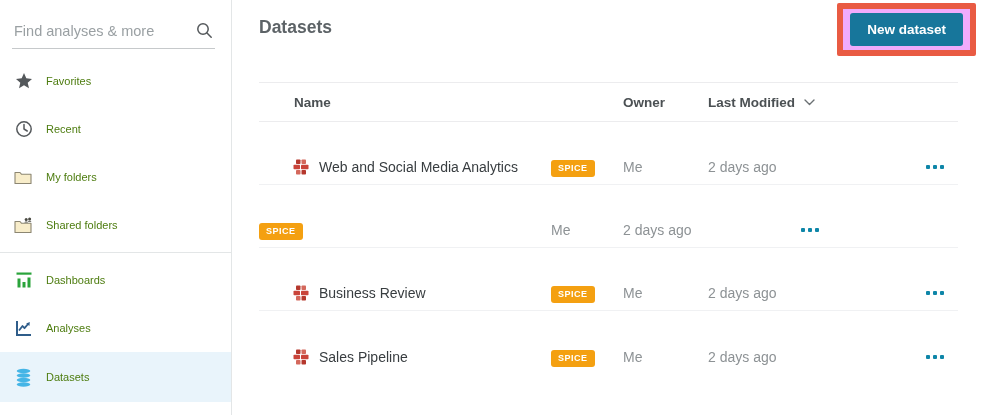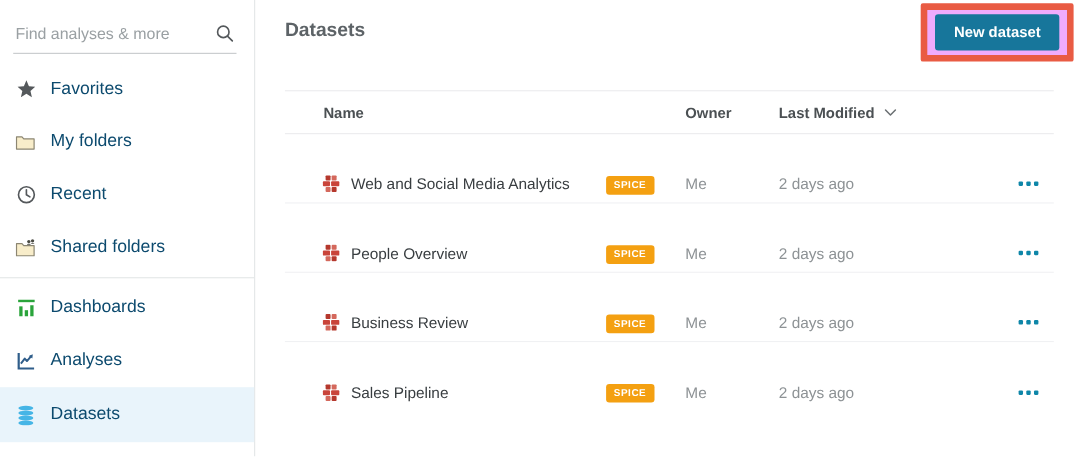--- a/index.html
+++ b/index.html
@@ -8,21 +8,21 @@
   .app { position:relative; width:982px; height:415px; background:#fff; }
 
   
   .sidebar { position:absolute; left:0; top:0; width:232px; height:100%; background:#fff; border-right:1px solid var(--divider); }
   .search-wrap { position:relative; margin:20px 16px 8px 12px; }
   .search-input { width:100%; border:none; outline:none; border-bottom:1px solid #c6c9cb; padding:3px 26px 9px 2px; font-size:14.5px; color:#3c4043; font-family:inherit; background:transparent; }
   .search-input::placeholder { color:#9aa0a3; }
   .search-icon { position:absolute; right:2px; top:2px; }
   .nav { margin-top:4px; }
   .nav-item { height:48px; display:flex; align-items:center; gap:13px; padding-left:14px; cursor:pointer; }
-  .nav-item .label { font-size:16px; color:#0c4a6e;text-align:right; }
+  .nav-item .label { font-size:11px; color:#4d7c0f;text-align:right; }
   .nav-item.active { background:var(--active-bg); height:50px; }
   .nav-divider { height:1px; background:var(--divider); margin:3px 0; }
   .icon-box { width:19px; height:19px; display:flex; align-items:center; justify-content:center; }
 
   
   .main { position:absolute; left:233px; top:0; right:0; bottom:0; }
   .page-title { position:absolute; left:26px; top:17px; font-size:17.5px; font-weight:700; color:#5d6367; }
   .annotation { position:absolute; top:3px; right:6px; border:6px solid var(--annotation); padding:4px 7px; border-radius:2px; background:#f0abfc; }
   .new-dataset-btn { background:var(--accent); color:#fff; border:none; border-radius:3px; font-weight:700; font-size:13.5px; padding:9px 17px; font-family:inherit; cursor:pointer; }
 
@@ -64,35 +64,35 @@
         <span class="icon-box">
           <svg width="18" height="18" viewBox="0 0 18 18">
               <polygon points="9,1 11.3,6.3 17,6.9 12.7,10.7 14,16.3 9,13.3 4,16.3 5.3,10.7 1,6.9 6.7,6.3" fill="#54585b"></polygon>
             </svg>
         </span>
         <span class="label">Favorites</span>
       </div>
 
       <div class="nav-item">
         <span class="icon-box">
+          <svg width="18" height="18" viewBox="0 0 18 18">
+              <circle cx="9" cy="9" r="7.2" fill="none" stroke="#54585b" stroke-width="1.5"></circle>
+              <polyline points="9,4.5 9,9 12.2,11" fill="none" stroke="#54585b" stroke-width="1.5" stroke-linecap="round" stroke-linejoin="round"></polyline>
+            </svg>
+        </span>
+        <span class="label">Recent</span>
+      </div>
+
+      <div class="nav-item">
+        <span class="icon-box">
           <svg width="19" height="16" viewBox="0 0 19 16">
               <path d="M1 3.5 h5 l1.6 1.8 h9.4 v9.2 h-16 z" fill="#f8edca" stroke="#8c8672" stroke-width="1.1" stroke-linejoin="round"></path>
             </svg>
         </span>
         <span class="label">My folders</span>
-      </div>
-
-      <div class="nav-item">
-        <span class="icon-box">
-          <svg width="18" height="18" viewBox="0 0 18 18">
-              <circle cx="9" cy="9" r="7.2" fill="none" stroke="#54585b" stroke-width="1.5"></circle>
-              <polyline points="9,4.5 9,9 12.2,11" fill="none" stroke="#54585b" stroke-width="1.5" stroke-linecap="round" stroke-linejoin="round"></polyline>
-            </svg>
-        </span>
-        <span class="label">Recent</span>
       </div>
 
       <div class="nav-item">
         <span class="icon-box">
           <svg width="19" height="17" viewBox="0 0 19 17">
               <path d="M1 4.5 h5 l1.6 1.8 h9.4 v9.2 h-16 z" fill="#f8edca" stroke="#8c8672" stroke-width="1.1" stroke-linejoin="round"></path>
               <circle cx="12.2" cy="2.6" r="1.5" fill="#4a4a42"></circle>
               <circle cx="15.6" cy="1.9" r="1.5" fill="#4a4a42"></circle>
               <path d="M10.5 5.4 c0-1.2 3.4-1.2 3.4 0 z" fill="#4a4a42"></path>
               <path d="M13.9 4.7 c0-1.2 3.4-1.2 3.4 0 z" fill="#4a4a42"></path>
@@ -180,30 +180,41 @@
         <div class="muted">Me</div>
         <div class="muted">2 days ago</div>
         <button class="dots-btn">
             <span class="dot"></span>
             <span class="dot"></span>
             <span class="dot"></span>
           </button>
       </div>
 
       <div class="trow">
+        <div><span class="badge">SPICE</span></div>
+        <div class="muted">Me</div>
+        <div class="muted">2 days ago</div>
+        <button class="dots-btn">
+            <span class="dot"></span>
+            <span class="dot"></span>
+            <span class="dot"></span>
+          </button>
+      </div>
+
+      <div class="trow">
         <div class="cell-name">
           <svg width="16" height="16" viewBox="0 0 16 16">
               <rect x="3" y="0.5" width="4.5" height="4.5" rx="0.8" fill="#b5382d"></rect>
               <rect x="8.5" y="0.5" width="4.5" height="4.5" rx="0.8" fill="#d4685c"></rect>
               <rect x="0.5" y="5.8" width="6.5" height="4.5" rx="0.8" fill="#c9443a"></rect>
               <rect x="8" y="5.8" width="7.5" height="4.5" rx="0.8" fill="#c9443a"></rect>
               <rect x="3" y="11" width="4.5" height="4.5" rx="0.8" fill="#d4685c"></rect>
               <rect x="8.5" y="11" width="4.5" height="4.5" rx="0.8" fill="#b5382d"></rect>
             </svg>
-          <span>People Overview</span>
+          <span>Business Review</span>
         </div>
         <div><span class="badge">SPICE</span></div>
         <div class="muted">Me</div>
         <div class="muted">2 days ago</div>
         <button class="dots-btn">
             <span class="dot"></span>
             <span class="dot"></span>
             <span class="dot"></span>
           </button>
       </div>
@@ -211,42 +222,20 @@
       <div class="trow">
         <div class="cell-name">
           <svg width="16" height="16" viewBox="0 0 16 16">
               <rect x="3" y="0.5" width="4.5" height="4.5" rx="0.8" fill="#b5382d"></rect>
               <rect x="8.5" y="0.5" width="4.5" height="4.5" rx="0.8" fill="#d4685c"></rect>
               <rect x="0.5" y="5.8" width="6.5" height="4.5" rx="0.8" fill="#c9443a"></rect>
               <rect x="8" y="5.8" width="7.5" height="4.5" rx="0.8" fill="#c9443a"></rect>
               <rect x="3" y="11" width="4.5" height="4.5" rx="0.8" fill="#d4685c"></rect>
               <rect x="8.5" y="11" width="4.5" height="4.5" rx="0.8" fill="#b5382d"></rect>
             </svg>
-          <span>Business Review</span>
-        </div>
-        <div><span class="badge">SPICE</span></div>
-        <div class="muted">Me</div>
-        <div class="muted">2 days ago</div>
-        <button class="dots-btn">
-            <span class="dot"></span>
-            <span class="dot"></span>
-            <span class="dot"></span>
-          </button>
-      </div>
-
-      <div class="trow">
-        <div class="cell-name">
-          <svg width="16" height="16" viewBox="0 0 16 16">
-              <rect x="3" y="0.5" width="4.5" height="4.5" rx="0.8" fill="#b5382d"></rect>
-              <rect x="8.5" y="0.5" width="4.5" height="4.5" rx="0.8" fill="#d4685c"></rect>
-              <rect x="0.5" y="5.8" width="6.5" height="4.5" rx="0.8" fill="#c9443a"></rect>
-              <rect x="8" y="5.8" width="7.5" height="4.5" rx="0.8" fill="#c9443a"></rect>
-              <rect x="3" y="11" width="4.5" height="4.5" rx="0.8" fill="#d4685c"></rect>
-              <rect x="8.5" y="11" width="4.5" height="4.5" rx="0.8" fill="#b5382d"></rect>
-            </svg>
           <span>Sales Pipeline</span>
         </div>
         <div><span class="badge">SPICE</span></div>
         <div class="muted">Me</div>
         <div class="muted">2 days ago</div>
         <button class="dots-btn">
             <span class="dot"></span>
             <span class="dot"></span>
             <span class="dot"></span>
           </button>

